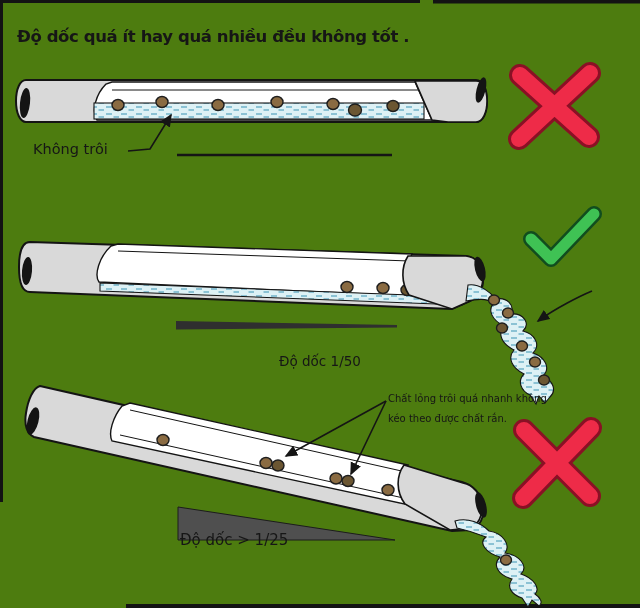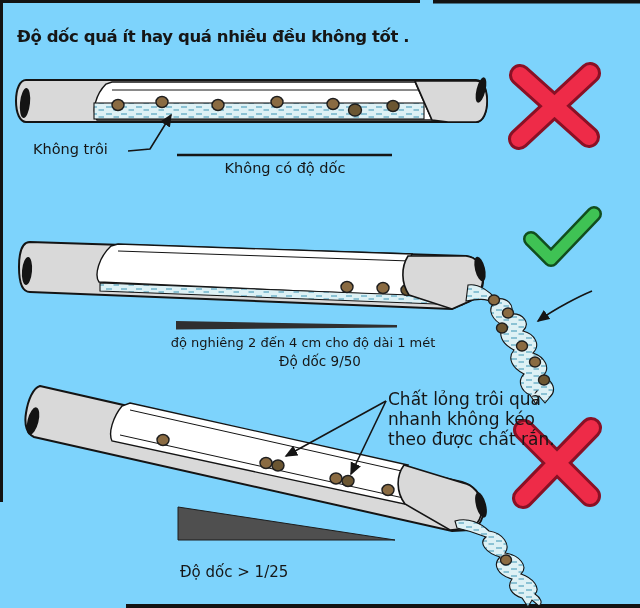--- a/index.html
+++ b/index.html
@@ -1,29 +1,29 @@
 <!DOCTYPE html>
 <html style="--text: #161616; --pipe-gray: #d9d9d9; --pipe-outline: #141414; --water-fill: #ddf1f5; --water-dash: #5ea9c2; --particle-brown: #8a6b42; --particle-dark: #6b5632; --red-x: #ee2b48; --red-x-outline: #8a1025; --green-check: #3fc254; --green-check-outline: #114d1e; --wedge-dark: #2f2f2f; --triangle-gray: #4f4f4f;"><head>
 <meta charset="utf-8">
 <style>
   html,body{margin:0;padding:0;background:#fff;}
   #canvas{
-    position:relative;width:640px;height:608px;background:#7dd3fc;overflow:hidden;
+    position:relative;width:640px;height:608px;background:#4d7c0f;overflow:hidden;
     font-family:"DejaVu Sans", sans-serif;color:var(--text,#161616);
   }
   #art{position:absolute;left:0;top:0;width:640px;height:608px;}
   .txt{position:absolute;white-space:pre-line;}
   .title{left:17px;top:27px;font-size:16.5px;font-weight:bold;letter-spacing:-0.4px;}
   .lbl-khong-thoat{left:33px;top:141px;font-size:14.5px;}
   .cap1{left:175px;top:160px;width:220px;text-align:center;font-size:14.5px;}
   .cap2a{left:160px;top:335px;width:286px;text-align:center;font-size:13px;}
   .cap2b{left:279px;top:353px;font-size:13.5px;}
   .note2{left:576px;top:256px;width:64px;font-size:13px;line-height:19.5px;}
-  .note3{left:388px;top:389px;width:178px;font-size:17px;line-height:20px;}
-  .cap3{left:180px;top:563px;font-size:15px;}
+  .note3{left:388px;top:389px;width:178px;font-size:10px;line-height:20px;}
+  .cap3{left:180px;top:531px;font-size:15px;}
 
   .pipe-body{fill:var(--pipe-gray);stroke:var(--pipe-outline);stroke-width:2;}
   .cap-patch{fill:var(--pipe-gray);stroke:var(--pipe-outline);stroke-width:1.6;}
   .cutaway{fill:#ffffff;stroke:var(--pipe-outline);stroke-width:1.4;}
   .innerline{stroke:var(--pipe-outline);stroke-width:1;fill:none;}
   .blob{fill:#141414;}
   .water{fill:url(#waterPat);stroke:var(--pipe-outline);stroke-width:1.1;}
   .water-bg{fill:var(--water-fill);}
   .water-dash{stroke:var(--water-dash);stroke-width:1.3;}
   .particle{fill:var(--particle-brown);stroke:#1e1e1e;stroke-width:1.4;}
@@ -131,18 +131,16 @@
       <path class="triangle" d="M 178,507 L 395,540 L 178,540 Z"></path>
       <g>
         <path class="x-under" d="M 524,430 L 590,496 M 591,428 L 523,498"></path>
         <path class="x-over" d="M 524,430 L 590,496 M 591,428 L 523,498"></path>
       </g>
     </g>
   </svg>
 
   <div class="txt title">Độ dốc quá ít hay quá nhiều đều không tốt .</div>
   <div class="txt lbl-khong-thoat">Không trôi</div>
-  <div class="txt cap1">Không có độ dốc</div>
-  <div class="txt cap2a">độ nghiêng 2 đến 4 cm cho độ dài 1 mét</div>
-  <div class="txt cap2b">Độ dốc 9/50</div>
+  <div class="txt cap2b">Độ dốc 1/50</div>
   <div class="txt note3">Chất lỏng trôi quá nhanh không kéo theo được chất rắn.</div>
   <div class="txt cap3">Độ dốc &gt; 1/25</div>
 </div>
 
 </body></html>

